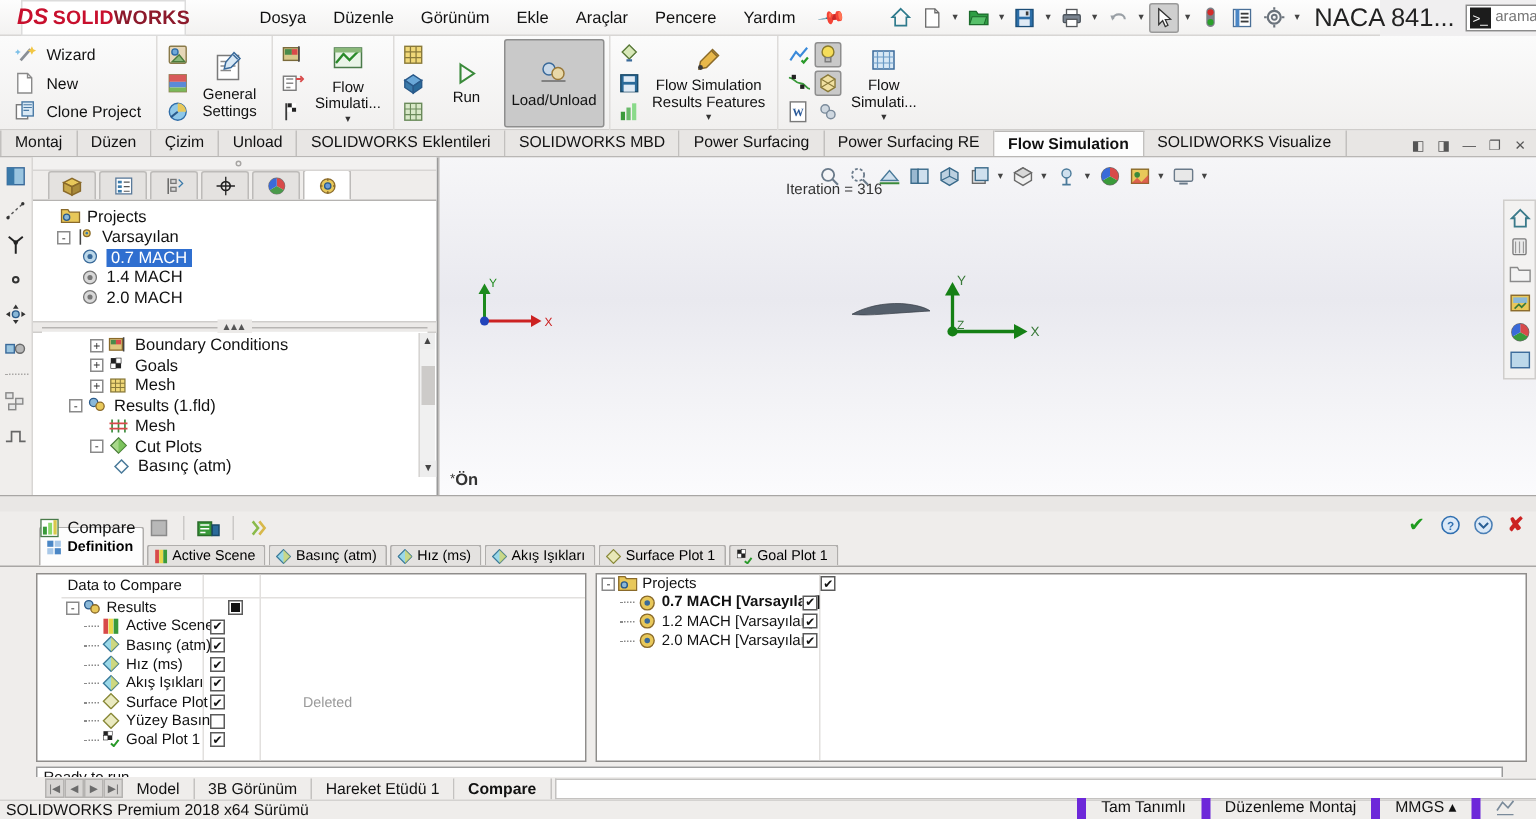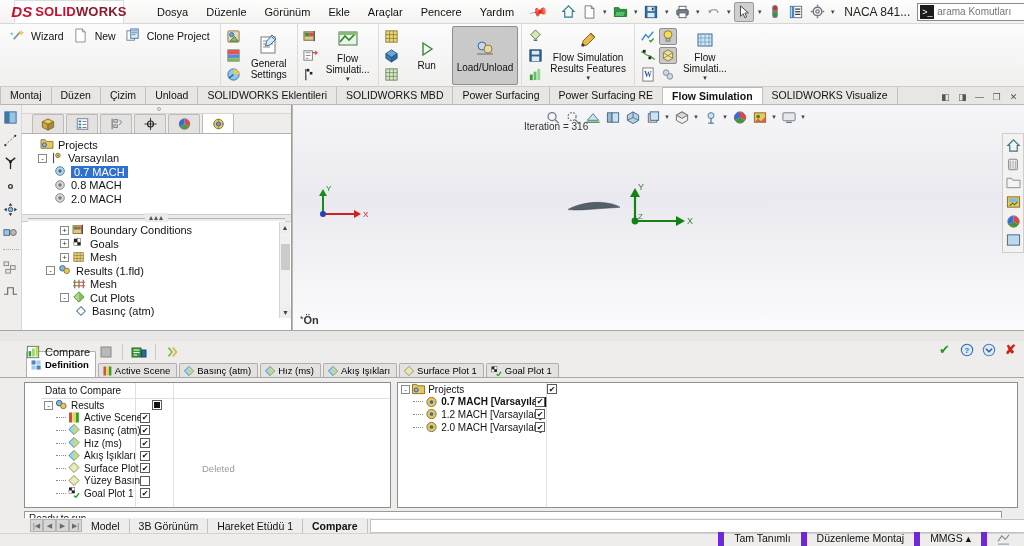--- a/index.html
+++ b/index.html
@@ -8,24 +8,24 @@
     font-family: "Liberation Sans", sans-serif;
     font-size: 11px;
     color:#000;
     background:#f0eff0;
     -webkit-font-smoothing: none;
   }
   .app { position:relative; width:1024px; height:546px; }
 
   
   .titlebar{
-    position:absolute; left:0; top:0; width:1024px; height:24px;
+    position:absolute; left:0; top:0; width:920px; height:24px;
     background:linear-gradient(#fdfdfd,#f3f2f1);
     border-bottom:1px solid #d8d6d4;
-    display:flex; align-items:center;
+    display:flex; align-items:center;gap:16px;
   }
   .logo-box{
     width:110px; height:24px; background:#fff; border:1px solid #dcdcdc;
     margin-left:14px; display:flex; align-items:center; justify-content:center;
     position:relative;
   }
   .logo-txt{ font-size:13px; font-weight:bold; color:#c8102e; letter-spacing:.2px; white-space:nowrap;}
   .logo-txt .lt{ color:#c8102e; }
   .logo-txt .dk{ color:#8d1a2c; }
   .ds-mark{ font-size:15px; font-weight:bold; color:#c8102e; font-style:italic; margin-right:3px;}
@@ -33,40 +33,40 @@
   .menubar{ display:flex; align-items:center; margin-left:24px; gap:0px; }
   .menubar .mi{ padding:3px 9px; font-size:11px; color:#111; cursor:default; white-space:nowrap;}
   .pin{ color:#2f6fb0; font-size:12px; margin-left:8px; transform:rotate(35deg); display:inline-block;}
 
   .tb-right{ display:flex; align-items:center; margin-left:12px; gap:1px; }
   .tbtn{ width:20px; height:20px; display:flex; align-items:center; justify-content:center;
          border:1px solid transparent; border-radius:2px; position:relative;}
   .tbtn.sel{ background:#cfcfcf; border:1px solid #9a9a9a; }
   .carat{ font-size:7px; color:#444; width:9px; text-align:center; line-height:20px;}
 
-  .docname{ font-size:12px; color:#222; margin:0 6px; white-space:nowrap;}
+  .docname{ font-size:17px; color:#222; margin:0 6px; white-space:nowrap;}
   .searchbox{
     width:148px; height:18px; border:1px solid #8b8b8b; background:#fff;
     display:flex; align-items:center; padding:0 2px; gap:3px;
   }
   .searchbox .sicon{ width:14px; height:14px; background:#1c1c1c; color:#fff; font-size:9px;
       display:flex;align-items:center;justify-content:center;}
   .searchbox input{ border:0; outline:0; font-size:10px; color:#666; flex:1; width:10px;
       font-family:"Liberation Sans",sans-serif; background:transparent;}
 
   
   .ribbon{
     position:absolute; left:0; top:24px; width:1024px; height:63px;
     background:linear-gradient(#fbfbfb,#f1f0ef);
     border-bottom:1px solid #cfcdcb;
     display:flex; align-items:stretch;
   }
   .rgroup{ display:flex; align-items:center; padding:0 3px; border-right:1px solid #dedcda; height:63px;}
   .rgroup:last-child{ border-right:0; }
-  .stackcol{ display:flex; flex-direction:row; justify-content:center; height:63px; padding:2px 2px;}
+  .stackcol{ display:flex; flex-direction:column; justify-content:center; height:63px; padding:2px 2px;}
   .srow{ display:flex; align-items:center; gap:5px; padding:1px 4px; height:19px; border:1px solid transparent;border-radius:2px;}
   .srow .lbl{ font-size:10.5px; color:#111; white-space:nowrap;}
   .bigbtn{
     display:flex; flex-direction:column; align-items:center; justify-content:center;
     min-width:50px; height:59px; padding:2px 4px; border:1px solid transparent; border-radius:2px;
   }
   .bigbtn.active{ background:#c9c9c9; border:1px solid #8e8e8e;}
   .bigbtn .cap{ font-size:10px; color:#111; text-align:center; line-height:11px; margin-top:2px; white-space:nowrap;}
   .bigbtn .cap2{ font-size:10px; color:#111; text-align:center; line-height:11px; white-space:nowrap;}
   .iconcol{ display:flex; flex-direction:column; justify-content:space-between; height:59px; padding:2px 1px;}
@@ -735,21 +735,21 @@
           </span>
           <span class="tx sel">0.7 MACH</span>
         </div>
         <div class="tn" style="padding-left:25px">
           <span class="ti">
             <svg width="14" height="12" viewBox="0 0 16 14">
                 <circle cx="8" cy="7" r="5" fill="#d8d8d8" stroke="#777"></circle>
                 <circle cx="8" cy="7" r="2" fill="#777"></circle>
               </svg>
           </span>
-          <span class="tx">0.8 MACH</span>
+          <span class="tx">1.4 MACH</span>
         </div>
         <div class="tn" style="padding-left:25px">
           <span class="ti">
             <svg width="14" height="12" viewBox="0 0 16 14">
                 <circle cx="8" cy="7" r="5" fill="#d8d8d8" stroke="#777"></circle>
                 <circle cx="8" cy="7" r="2" fill="#777"></circle>
               </svg>
           </span>
           <span class="tx">2.0 MACH</span>
         </div>
@@ -1291,20 +1291,21 @@
       <div class="navb">▶|</div>
     </div>
     <div class="dtab">Model</div>
     <div class="dtab">3B Görünüm</div>
     <div class="dtab">Hareket Etüdü 1</div>
     <div class="dtab on">Compare</div>
     <div class="dtrail"></div>
   </div>
 
   <div class="status">
+    <span>SOLIDWORKS Premium 2018 x64 Sürümü</span>
     <div class="st-r">
       <span class="st-cell">Tam Tanımlı</span>
       <span class="st-cell">Düzenleme Montaj</span>
       <span class="st-cell"><span>MMGS</span> <span>▴</span></span>
       <span class="st-cell">
         <svg width="13" height="11" viewBox="0 0 14 12" style="vertical-align:middle">
             <path d="M1 8 L5 2 L9 6 L13 1" fill="none" stroke="#7a8a9a" stroke-width="1.2"></path>
             <path d="M1 11 H13" stroke="#7a8a9a" stroke-width="1"></path>
           </svg>
       </span>

